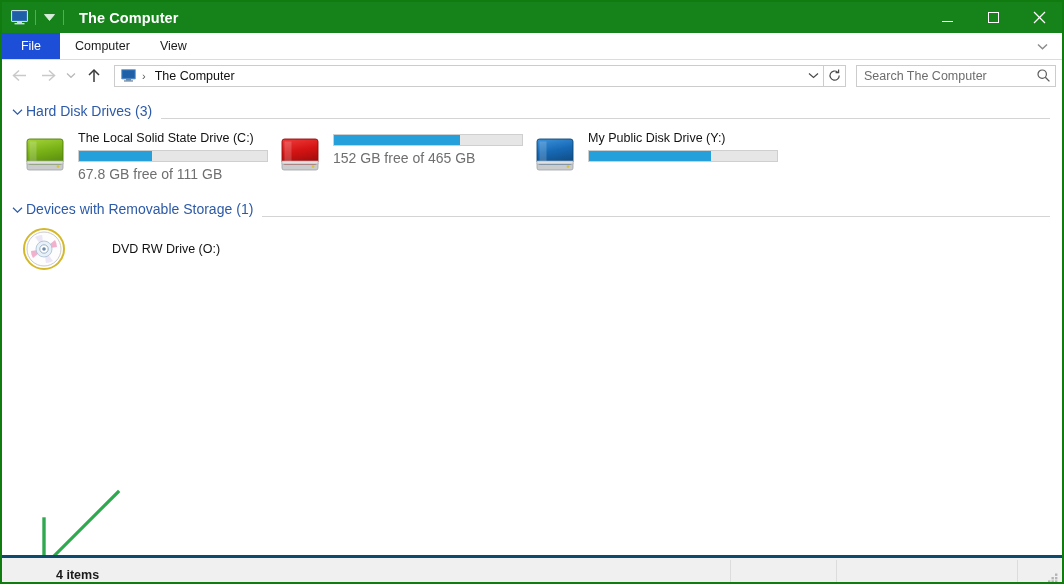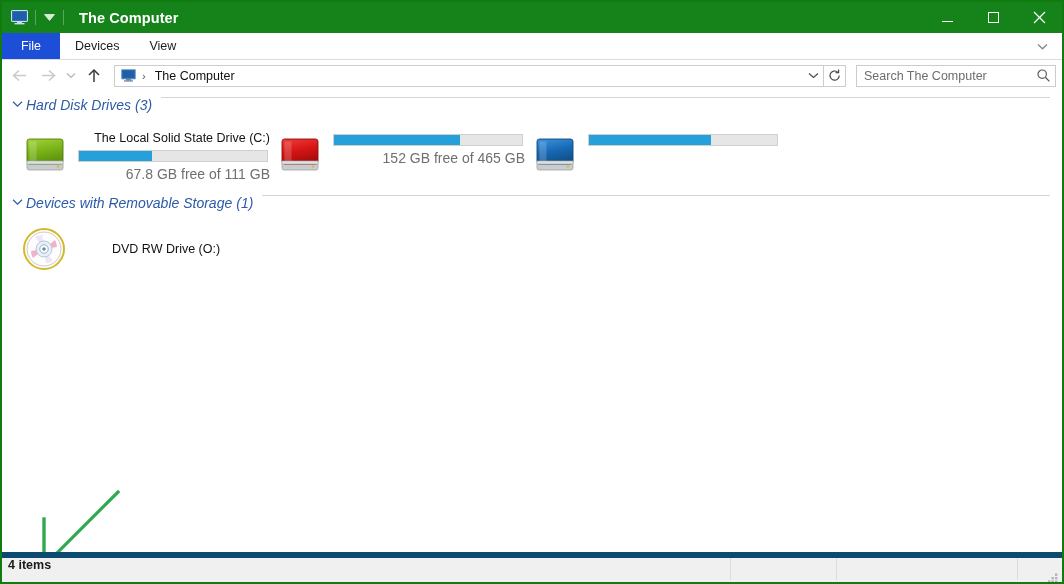--- a/index.html
+++ b/index.html
@@ -242,25 +242,24 @@
   
   .content {
     flex: 1 1 auto;
     background: #ffffff;
     position: relative;
     overflow: hidden;
     padding-top: 5px;
   }
   .group-header {
     display: flex;
-    align-items: flex-start;
+    align-items: flex-end;
     height: 22px;
     padding-left: 8px;
     margin-top: 1px;
-    font-style: italic;
   }
   .group-chevron {
     width: 14px;
     height: 14px;
     display: flex;
     align-items: center;
     justify-content: center;
     margin-right: 2px;
   }
   .group-title {
@@ -298,21 +297,20 @@
     width: 48px;
     height: 48px;
     flex: 0 0 auto;
     margin-right: 9px;
     margin-top: 2px;
   }
   .drive-info {
     flex: 1 1 auto;
     min-width: 0;
     padding-top: 2px;
-    text-align: right;
   }
   .drive-name {
     font-size: 12.5px;
     color: #121212;
     white-space: nowrap;
     overflow: hidden;
     text-overflow: ellipsis;
     line-height: 16px;
   }
   .bar-outer {
@@ -363,25 +361,26 @@
     position: absolute;
     left: 18px;
     top: 395px;
     pointer-events: none;
   }
 
   
   .statusbar {
     height: 24px;
     background: #f0f0f0;
-    border-top: 6px solid #0c4a6e;
-    display: flex;
-    align-items: flex-start;
+    border-top: 3px solid #0c4a6e;
+    display: flex;
+    align-items: flex-end;
     flex: 0 0 auto;
     position: relative;
+    padding-left: 48px;
   }
   .status-text {
     font-size: 12.5px;
     color: #1b1b1b;
     font-weight: bold;
     padding-left: 6px;
   }
   .status-spacer { flex: 1 1 auto; }
   .status-div {
     width: 1px;
@@ -433,21 +432,21 @@
         <svg width="13" height="13" viewBox="0 0 13 13">
           <line x1="1" y1="1" x2="12" y2="12" stroke="#ffffff" stroke-width="1.2"></line>
           <line x1="12" y1="1" x2="1" y2="12" stroke="#ffffff" stroke-width="1.2"></line>
         </svg>
       </div>
     </div>
   </div>
 
   <div class="ribbon">
     <div class="tab file">File</div>
-    <div class="tab">Devices</div>
+    <div class="tab">Computer</div>
     <div class="tab">View</div>
     <div class="ribbon-expand">
       <svg width="11" height="7" viewBox="0 0 11 7">
         <path d="M1 1.5 L5.5 5.8 L10 1.5" fill="none" stroke="#8a8a8a" stroke-width="1.4"></path>
       </svg>
     </div>
   </div>
 
   <div class="addressbar">
     <div class="nav-btn">
@@ -588,20 +587,21 @@
               </linearGradient>
             </defs>
             <path d="M6 33 L6 38 Q6 40 8 40 L40 40 Q42 40 42 38 L42 33 Z" fill="#c9cbcc" stroke="#9fa2a4" stroke-width="0.8"></path>
             <rect x="6" y="9" width="36" height="25" rx="2.5" fill="url(#gY)" stroke="#0d4575" stroke-width="0.9"></rect>
             <rect x="8.5" y="11.5" width="7" height="20" fill="#ffffff" opacity="0.18"></rect>
             <rect x="6" y="31" width="36" height="3" fill="#dfe1e2" stroke="#a9acae" stroke-width="0.6"></rect>
             <circle cx="37" cy="36.5" r="1.3" fill="#d6c13a"></circle>
           </svg>
         </div>
         <div class="drive-info">
+          <div class="drive-name">My Public Disk Drive (Y:)</div>
           <div class="bar-outer">
             <div class="bar-fill" id="bar-y" style="width: 65%; background: rgb(38, 160, 218);"></div>
           </div>
         </div>
       </div>
     </div>
 
     <div class="group-header" style="margin-top:10px;">
       <div class="group-chevron">
         <svg width="11" height="8" viewBox="0 0 11 8">

